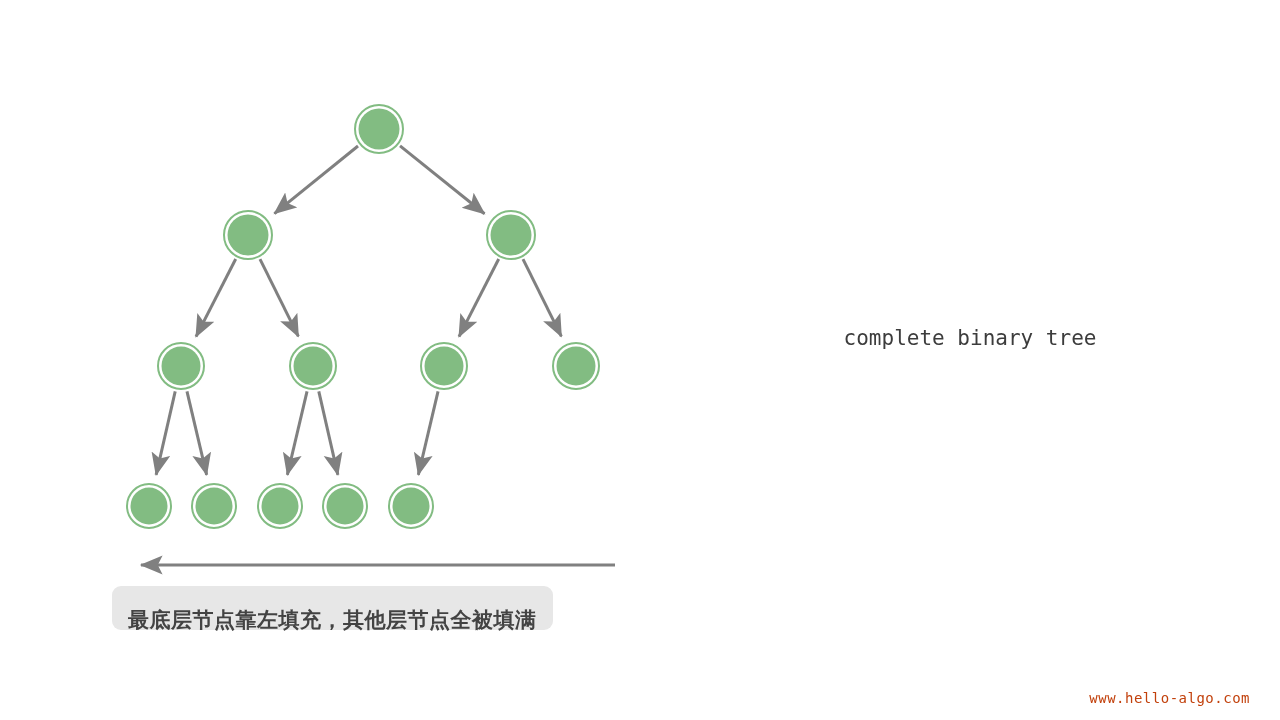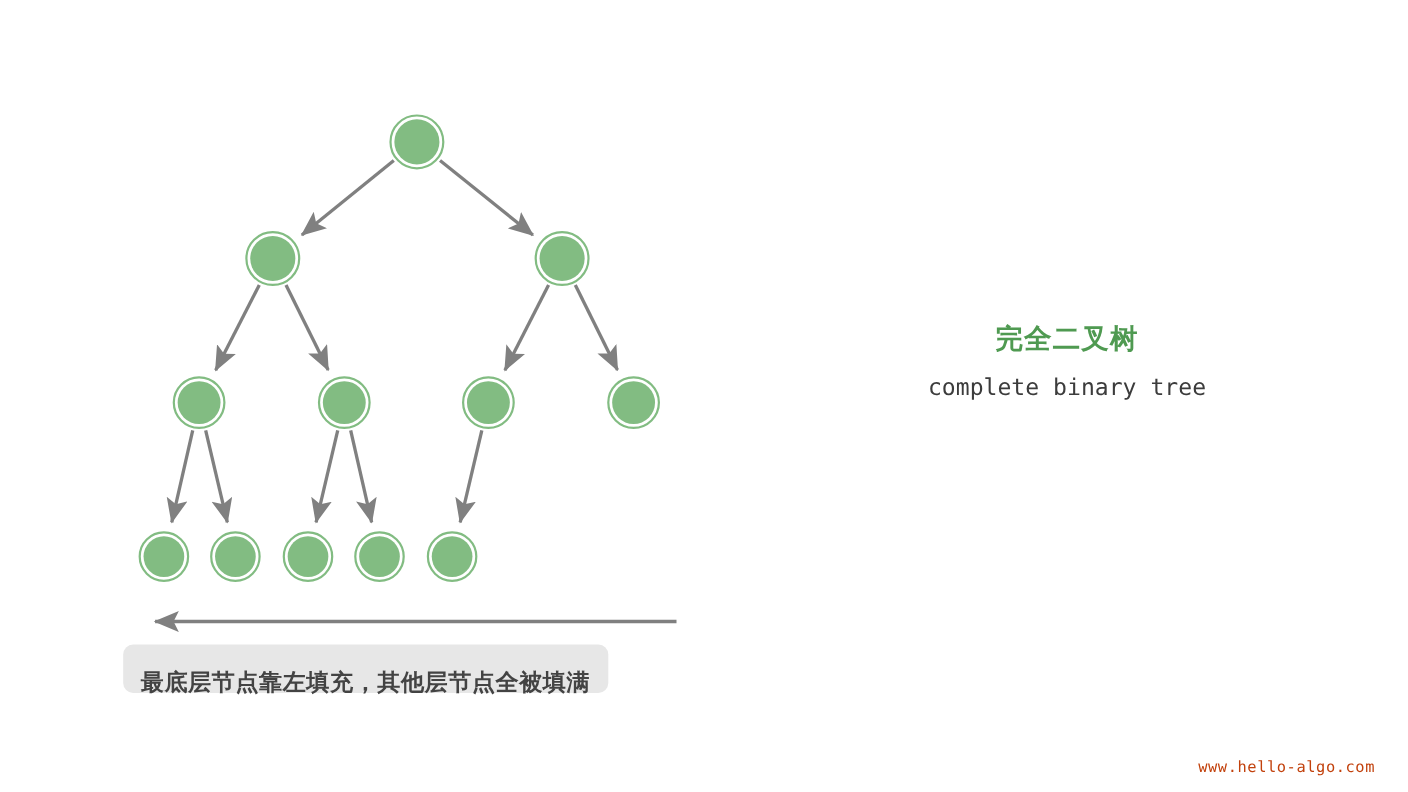--- a/index.html
+++ b/index.html
@@ -36,21 +36,21 @@
     font-size: 25px;
     font-weight: bold;
     color: #4f9a51;
     letter-spacing: 1px;
     line-height: 32px;
   }
   .legend-subtitle {
     font-family: "DejaVu Sans Mono", "Liberation Mono", monospace;
     font-size: 21px;
     color: #3c3c3c;
-    margin-top: 15px;
+    margin-top: 33px;
     line-height: 26px;
     letter-spacing: 0px;
   }
   .caption-box {
     position: absolute;
     left: 112px;
     top: 586px;
     height: 44px;
     padding: 0 16px;
     display: flex;
@@ -154,21 +154,20 @@
           <circle cx="411" cy="506" r="22" fill="none" stroke="#82bc82" stroke-width="2"></circle>
           <circle cx="411" cy="506" r="18.5" fill="#82bc82" stroke="none"></circle>
         </g>
       </g>
     <g id="direction-layer">
         <line x1="615" y1="565" x2="141" y2="565" stroke="#808080" stroke-width="3" marker-end="url(#arrowhead-flat)"></line>
       </g>
   </svg>
 
   <div class="legend">
-    <div class="legend-title">完全二叉树</div>
     <div class="legend-subtitle">complete binary tree</div>
   </div>
 
   <div class="caption-box">
     <span class="caption-text">最底层节点靠左填充，其他层节点全被填满</span>
   </div>
 
   <div class="watermark">www.hello-algo.com</div>
 
 </div>

